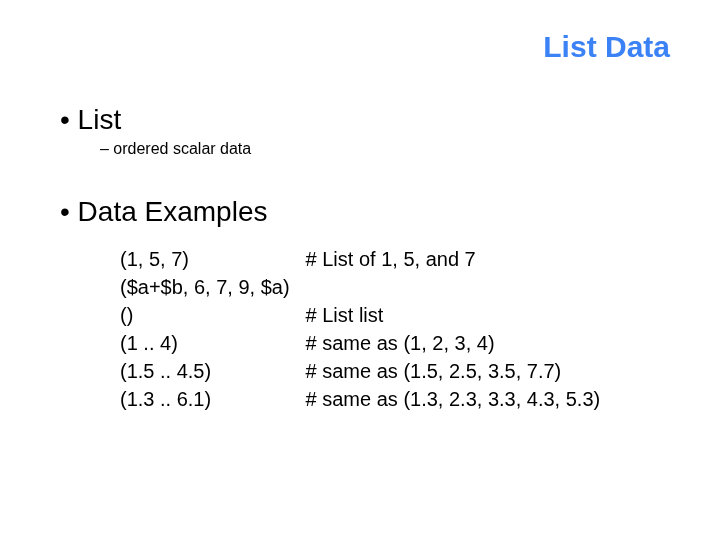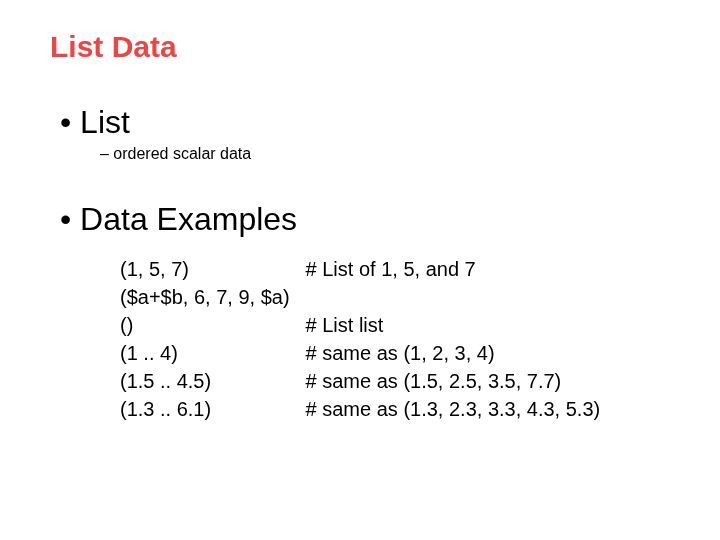--- a/index.html
+++ b/index.html
@@ -10,28 +10,28 @@
     font-family: Arial, Helvetica, sans-serif;
     color: #000000;
     overflow: hidden;
   }
   .slide {
     width: 100%;
     height: 100%;
     padding: 30px 50px;
   }
   .title {
-    text-align: left;
+    text-align: right;
     font-size: 30px;
     font-weight: bold;
-    color: #ef4444;
+    color: #3b82f6;
     margin-bottom: 40px;
   }
   .bullet-l1 {
-    font-size: 32px;
+    font-size: 28px;
     margin-left: 10px;
     margin-bottom: 4px;
   }
   .bullet-l1::before {
     content: "• ";
   }
   .bullet-l2 {
     font-size: 16px;
     margin-left: 50px;
     margin-bottom: 4px;

